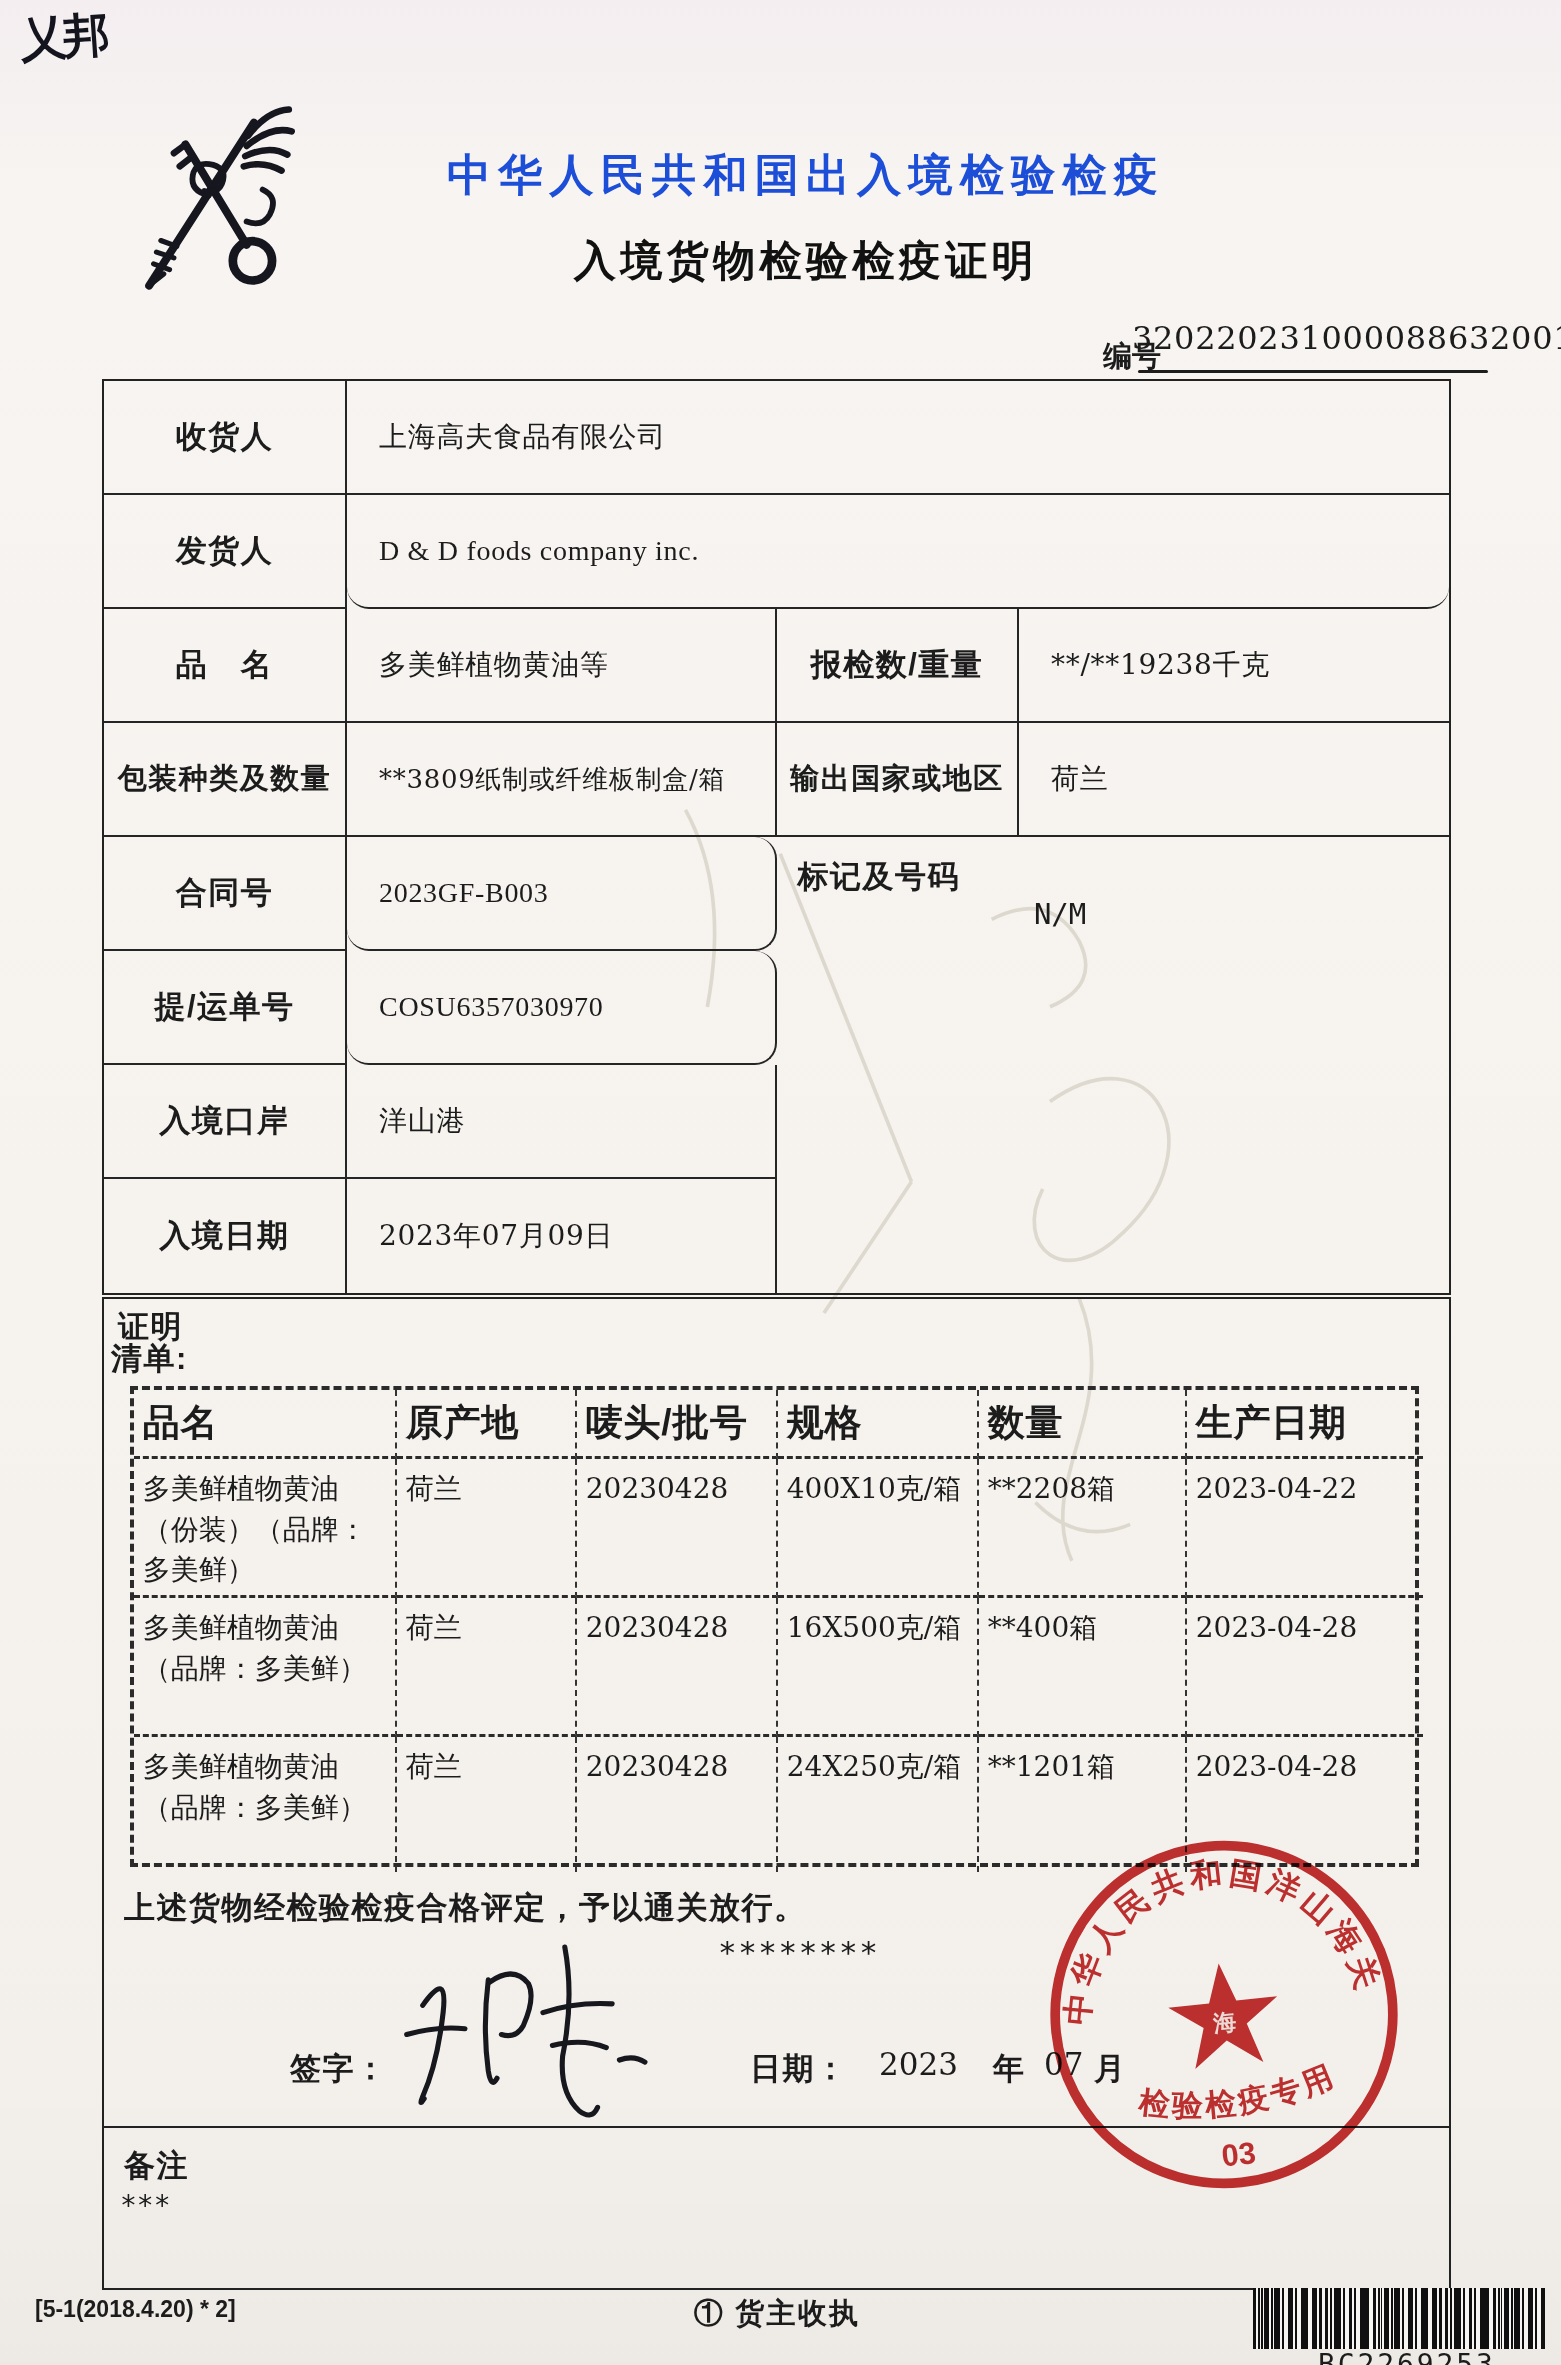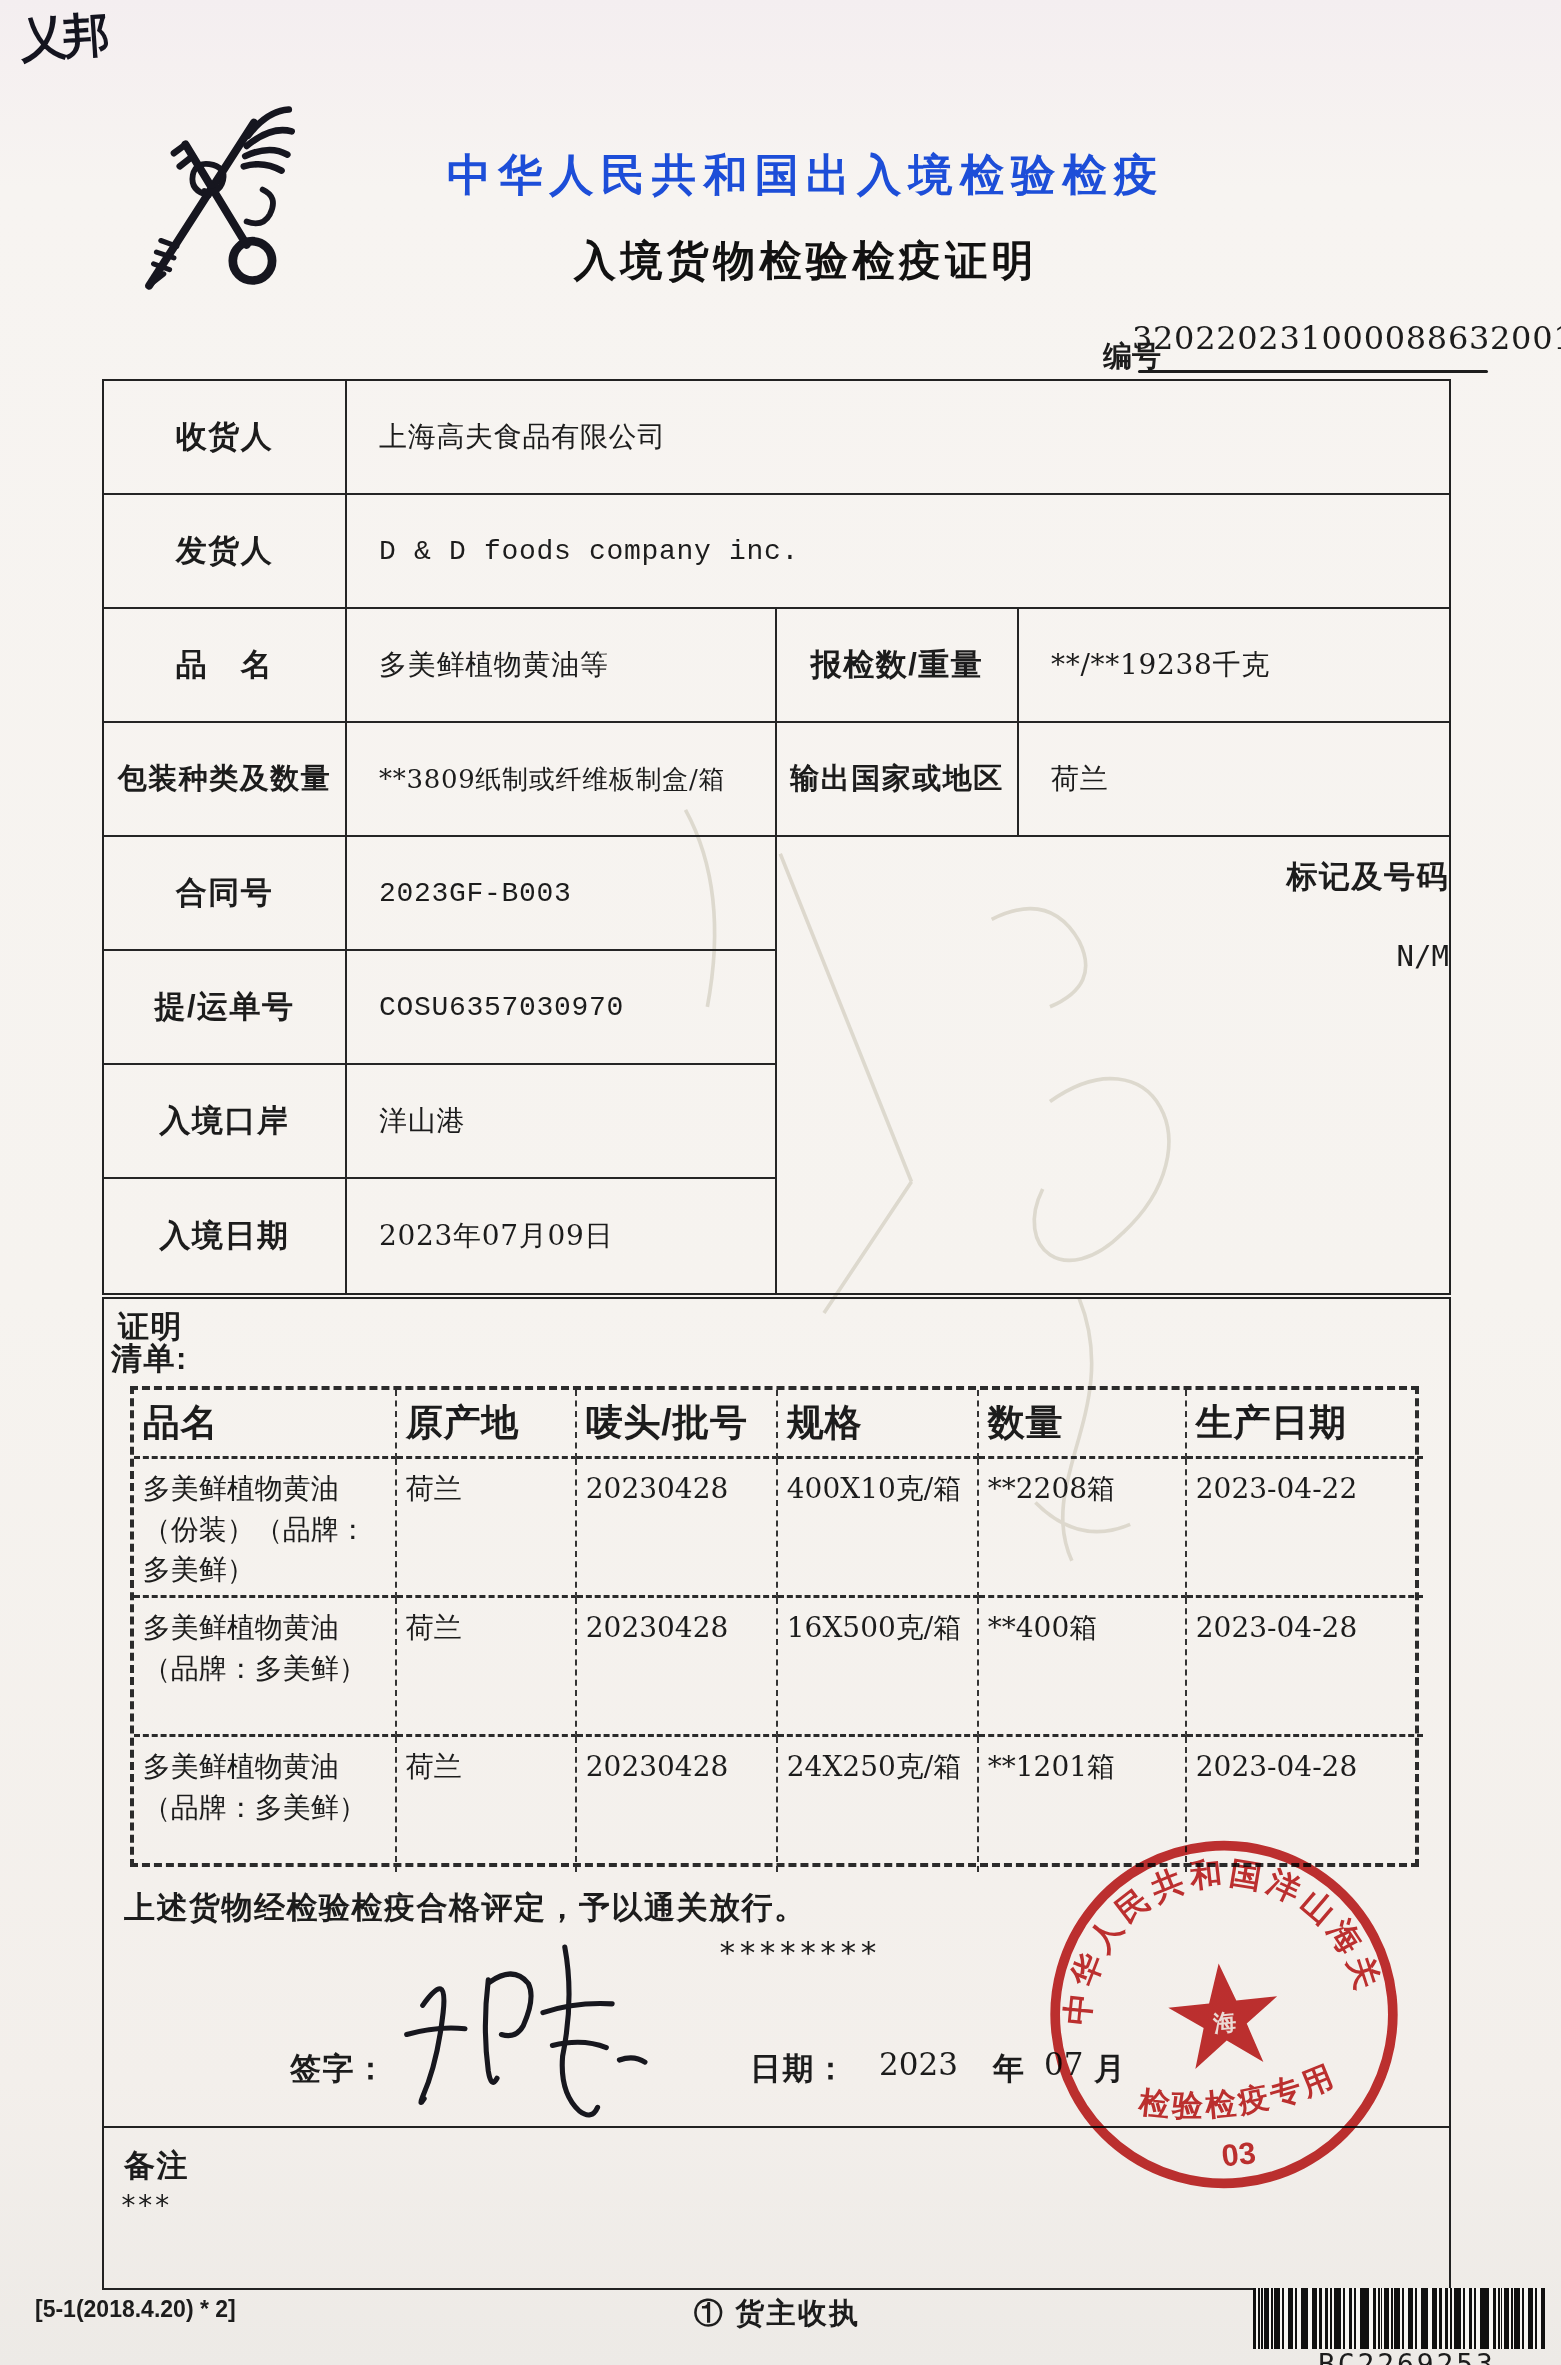--- a/index.html
+++ b/index.html
@@ -21,22 +21,22 @@
     left:102px;top:379px;width:1349px;height:916px;
     display:grid;grid-template-columns:243px 430px 242px 1fr;
     grid-template-rows:repeat(8,1fr);
     border:2.9px solid #222;box-sizing:border-box;background:transparent;
   }
   .cell{display:flex;align-items:center;box-sizing:border-box;}
   .br{border-right:2.2px solid #252525;}
   .bb{border-bottom:2.2px solid #252525;}
   .lab{justify-content:center;font-weight:bold;font-size:31px;letter-spacing:1.5px;text-align:center;padding:0 7.3px;}
   .val{padding-left:32px;font-size:28px;font-family:"DejaVu Serif","Liberation Serif",serif;letter-spacing:0.7px;}
-  .mono{font-family:Liberation Mono, monospace;}
-  .markscell{flex-direction:column;align-items:flex-end;justify-content:flex-start;padding:19px 0 0 20.4px;}
+  .mono{font-family:Liberation Serif, serif;border-radius:22px;}
+  .markscell{align-items:flex-start;justify-content:flex-start;padding:19px 0 0 20.4px;gap:48px;}
   .markslab{font-weight:bold;font-size:31px;letter-spacing:1.5px;}
   .marksval{margin:41px 0 0 26px;font-size:29px;font-family:"DejaVu Sans Mono","Liberation Mono",monospace;}
   
   .certbox{left:102px;top:1297px;width:1349px;height:993px;border:2.9px solid #222;box-sizing:border-box;}
   .certtitle{font-size:31px;font-weight:bold;line-height:34px;letter-spacing:1.5px;}
   .innertable{
     left:130px;top:1386px;width:1289px;height:481px;
     display:grid;grid-template-columns:263px 180px 201px 201px 208px 236px;
     grid-template-rows:69px 139px 139px 135px;
     border:4.4px dashed #2b2b2b;box-sizing:border-box;

